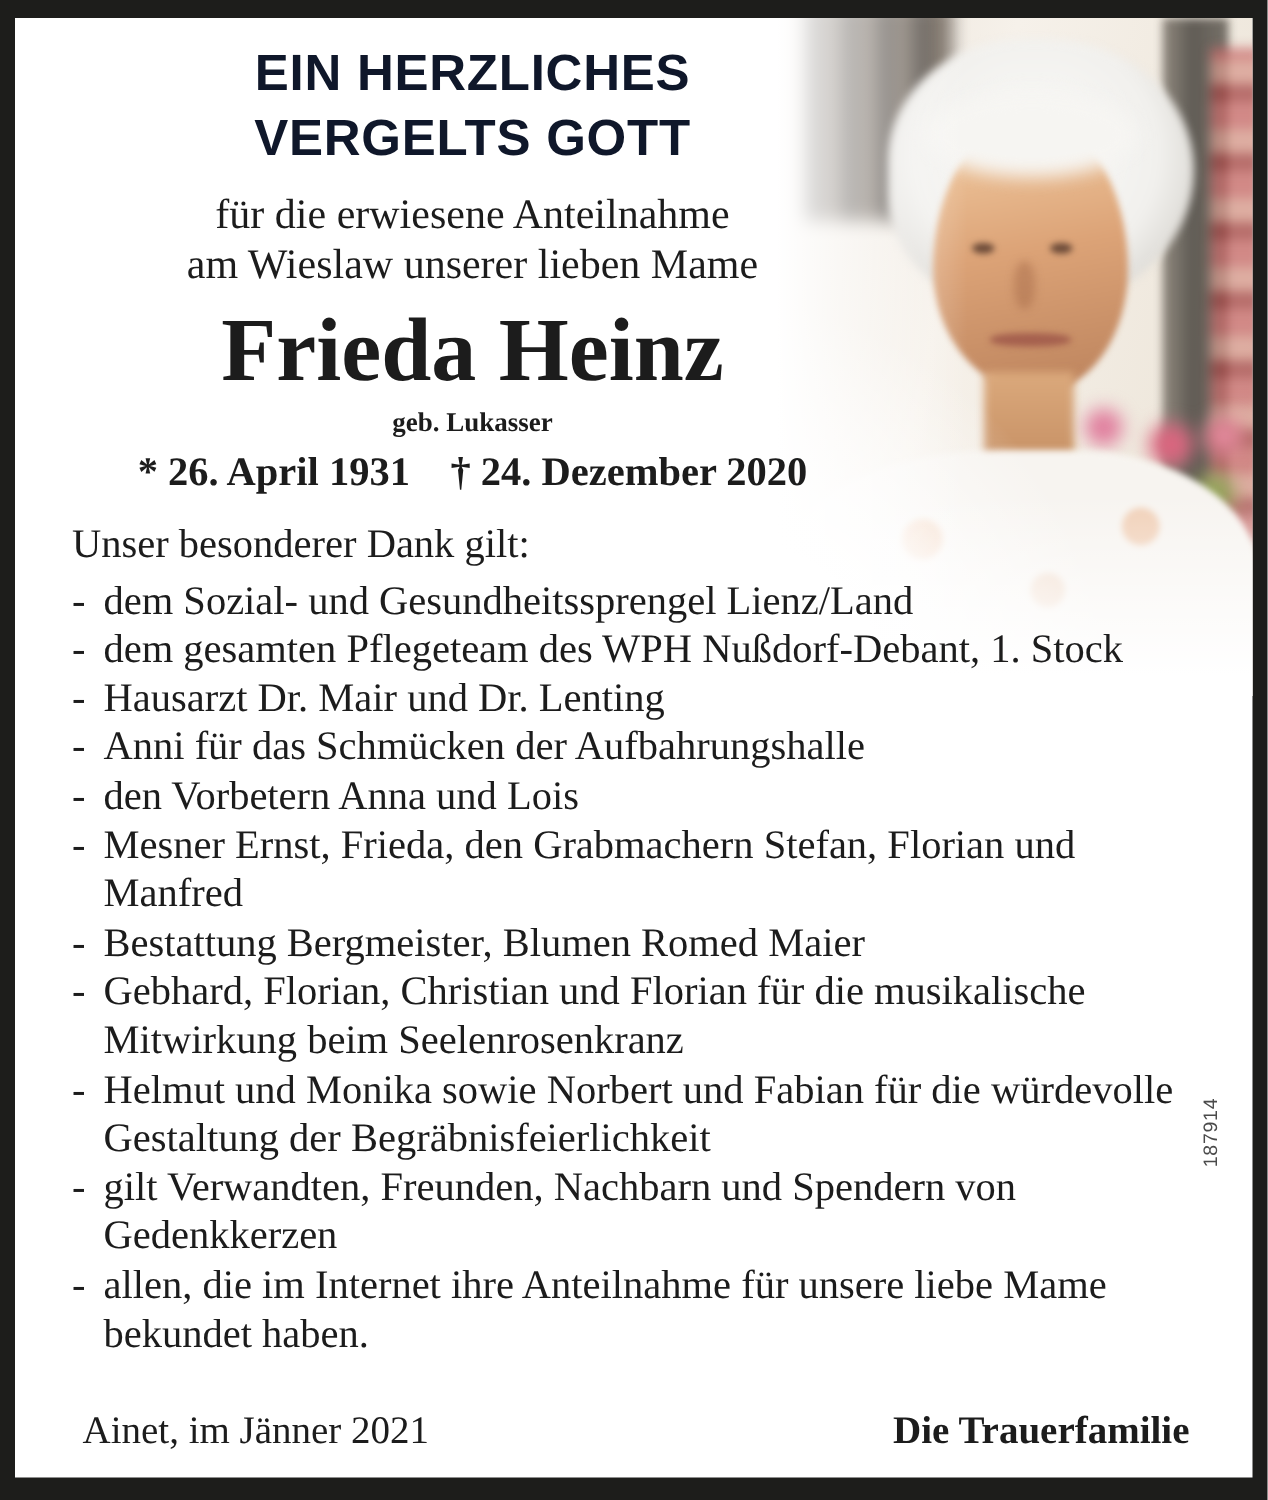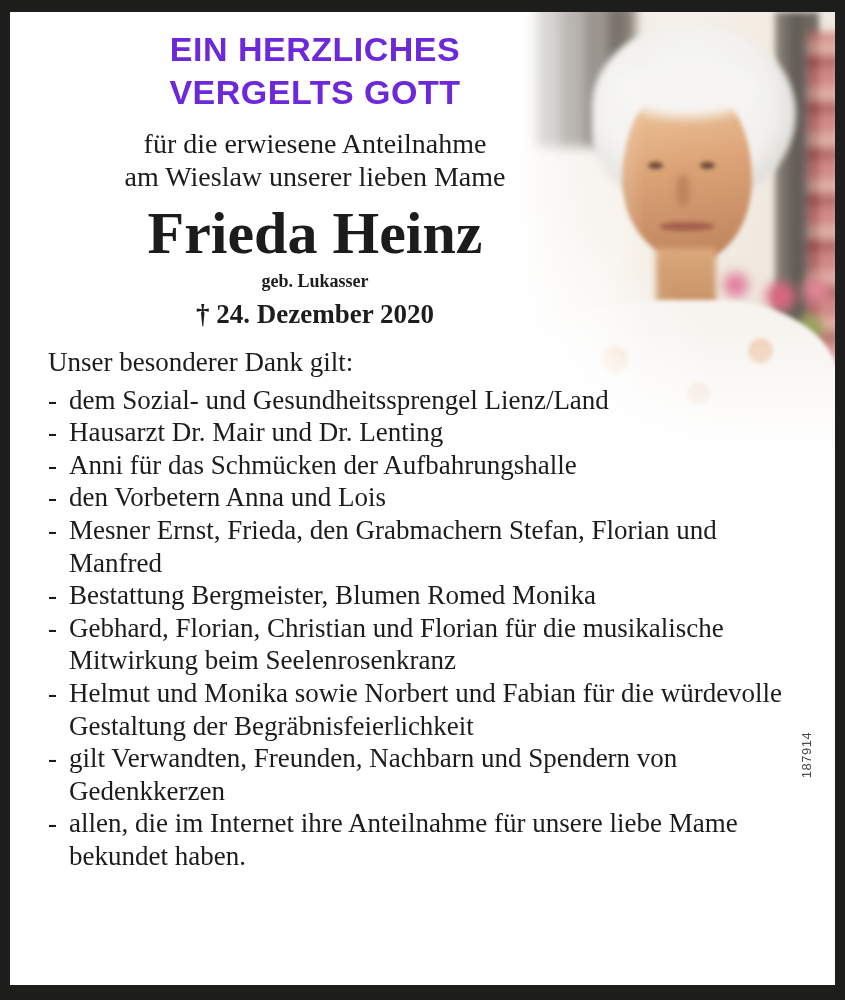--- a/index.html
+++ b/index.html
@@ -69,21 +69,21 @@
              background:radial-gradient(ellipse at 0% 100%, #fff 32%, rgba(255,255,255,0) 72%); }
   .p-fade-left   { left:0; top:0; width:135px; height:100%;
              background:linear-gradient(to right,#fff 6%, rgba(255,255,255,0)); }
   .p-fade-bottom { left:0; bottom:0; width:100%; height:135px;
              background:linear-gradient(to top,#fff 10%, rgba(255,255,255,0)); }
 
   
   .header-block { position:absolute; top:16px; left:10px; width:590px; text-align:center; }
   .title-line {
     font-family:"Liberation Sans", sans-serif; font-weight:bold;
-    font-size:34px; line-height:43px; letter-spacing:.5px; color:#6d28d9;
+    font-size:34px; line-height:43px; letter-spacing:.5px; color:#0f172a;
   }
   .intro { margin-top:13px; font-size:28px; line-height:33px; }
   .name  { margin-top:9px; font-weight:bold; font-size:60px; line-height:62px; }
   .maiden{ margin-top:3px; font-weight:bold; font-size:18px; line-height:29px; }
   .dates { margin-top:3px; font-weight:bold; font-size:27px; line-height:31px;
            display:flex; justify-content:center; gap:27px; }
 
   .thanks { position:absolute; top:334px; left:38px; width:748px;
             font-size:27px; line-height:32.6px; }
   .thanks-intro { margin-bottom:5px; }
@@ -131,36 +131,42 @@
   <div class="header-block">
     <div class="title-line">EIN HERZLICHES</div>
     <div class="title-line">VERGELTS GOTT</div>
     <div class="intro">
       <div>für die erwiesene Anteilnahme</div>
       <div>am Wieslaw unserer lieben Mame</div>
     </div>
     <div class="name">Frieda Heinz</div>
     <div class="maiden">geb. Lukasser</div>
     <div class="dates">
+      <span>* 26. April 1931</span>
       <span>† 24. Dezember 2020</span>
     </div>
   </div>
 
   <div class="thanks">
     <div class="thanks-intro">Unser besonderer Dank gilt:</div>
     <ul class="thanks-list">
         <li><span class="bullet">-</span><span>dem Sozial- und Gesundheitssprengel Lienz/Land</span></li>
+        <li><span class="bullet">-</span><span>dem gesamten Pflegeteam des WPH Nußdorf-Debant, 1. Stock</span></li>
         <li><span class="bullet">-</span><span>Hausarzt Dr. Mair und Dr. Lenting</span></li>
         <li><span class="bullet">-</span><span>Anni für das Schmücken der Aufbahrungshalle</span></li>
         <li><span class="bullet">-</span><span>den Vorbetern Anna und Lois</span></li>
         <li><span class="bullet">-</span><span>Mesner Ernst, Frieda, den Grabmachern Stefan, Florian und Manfred</span></li>
-        <li><span class="bullet">-</span><span>Bestattung Bergmeister, Blumen Romed Monika</span></li>
+        <li><span class="bullet">-</span><span>Bestattung Bergmeister, Blumen Romed Maier</span></li>
         <li><span class="bullet">-</span><span>Gebhard, Florian, Christian und Florian für die musikalische Mitwirkung beim Seelenrosenkranz</span></li>
         <li><span class="bullet">-</span><span>Helmut und Monika sowie Norbert und Fabian für die würdevolle Gestaltung der Begräbnisfeierlichkeit</span></li>
         <li><span class="bullet">-</span><span>gilt Verwandten, Freunden, Nachbarn und Spendern von Gedenkkerzen</span></li>
         <li><span class="bullet">-</span><span>allen, die im Internet ihre Anteilnahme für unsere liebe Mame bekundet haben.</span></li>
       </ul>
   </div>
 
+  <div class="footer">
+    <span class="place-date">Ainet, im Jänner 2021</span>
+    <span class="signature">Die Trauerfamilie</span>
+  </div>
 
   <div class="vertical-code">187914</div>
 
 </div>
 
 </body></html>

